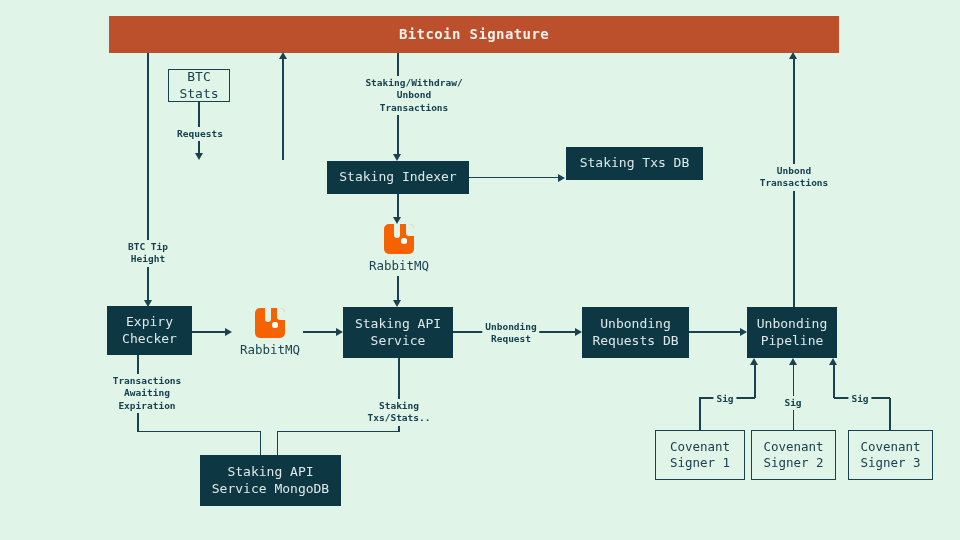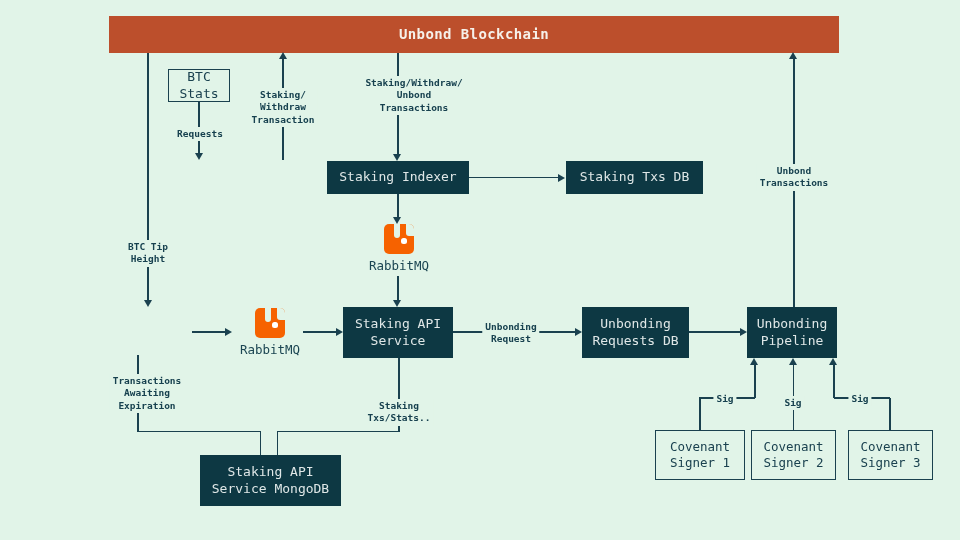--- a/index.html
+++ b/index.html
@@ -39,32 +39,29 @@
   .rmq{position:absolute;width:30px;height:30px;background:var(--orange);border-radius:5px;z-index:2;}
   .rmq .slot{position:absolute;left:10px;top:0;width:5.5px;height:14px;background:var(--bg);border-radius:0 0 3px 3px;}
   .rmq .cut{position:absolute;left:21.5px;top:0;width:8.5px;height:11.5px;background:var(--bg);border-radius:0 5px 0 3px;}
   .rmq .eye{position:absolute;left:16.5px;top:13.5px;width:6px;height:6px;background:#fff;border-radius:2.5px;}
 </style>
 </head>
 <body>
 
 <div class="stage">
 
-  <div class="node banner" style="left:109px;top:16px;width:730px;height:37px;">Unbond Blockchain</div>
+  <div class="node banner" style="left:109px;top:16px;width:730px;height:37px;">Bitcoin Signature</div>
 
   <div class="vline" style="left:147px;top:53px;height:247px;"></div>
   <div class="ah ah-down" style="left:143.9px;top:300px;"></div>
   <div class="edge-label" style="left:148px;top:240px;">BTC Tip
 Height</div>
 
   <div class="vline" style="left:282.3px;top:59px;height:101px;"></div>
   <div class="ah ah-up" style="left:278.5px;top:52px;"></div>
-  <div class="edge-label" style="left:283px;top:88px;">Staking/
-Withdraw
-Transaction</div>
 
   <div class="vline" style="left:397px;top:53px;height:101px;"></div>
   <div class="ah ah-down" style="left:393.2px;top:154px;"></div>
   <div class="edge-label" style="left:398px;top:76px;margin-left:16px;">Staking/Withdraw/
 Unbond
 Transactions</div>
 
   <div class="vline" style="left:793px;top:59px;height:248px;"></div>
   <div class="ah ah-up" style="left:789.2px;top:52px;"></div>
   <div class="edge-label" style="left:794px;top:164px;">Unbond
@@ -73,33 +70,35 @@
   <div class="node outline wallet" style="left:168px;top:69px;width:62px;height:33px;">BTC
 Stats</div>
   <div class="vline" style="left:198.3px;top:102px;height:51px;"></div>
   <div class="ah ah-down" style="left:194.5px;top:153px;"></div>
   <div class="edge-label" style="left:200px;top:127px;">Requests</div>
 
 
   <div class="node dark" style="left:327px;top:161px;width:142px;height:33px;">Staking Indexer</div>
   <div class="hline" style="left:469px;top:176.8px;width:89px;"></div>
   <div class="ah ah-right" style="left:558px;top:173.5px;"></div>
-  <div class="node dark" style="left:566px;top:161px;width:137px;height:33px;">Staking Txs DB</div>
+  <div class="node dark" style="left:566px;top:147px;width:137px;height:33px;">Staking Txs DB</div>
 
   <div class="vline" style="left:397px;top:194px;height:23px;"></div>
   <div class="ah ah-down" style="left:393.2px;top:217px;"></div>
   <div class="rmq" style="left:384px;top:224px;">
     <div class="slot"></div>
     <div class="cut"></div>
     <div class="eye"></div>
   </div>
   <div class="rmq-label" style="left:399px;top:258px;">RabbitMQ</div>
   <div class="vline" style="left:397px;top:276px;height:24px;"></div>
   <div class="ah ah-down" style="left:393.2px;top:300px;"></div>
 
+  <div class="node dark" style="left:107px;top:306px;width:85px;height:49px;">Expiry
+Checker</div>
   <div class="hline" style="left:192px;top:331px;width:33px;"></div>
   <div class="ah ah-right" style="left:225px;top:327.8px;"></div>
   <div class="rmq" style="left:255px;top:308px;">
     <div class="slot"></div>
     <div class="cut"></div>
     <div class="eye"></div>
   </div>
   <div class="rmq-label" style="left:270px;top:342px;">RabbitMQ</div>
   <div class="hline" style="left:303px;top:331px;width:33px;"></div>
   <div class="ah ah-right" style="left:336px;top:327.8px;"></div>

